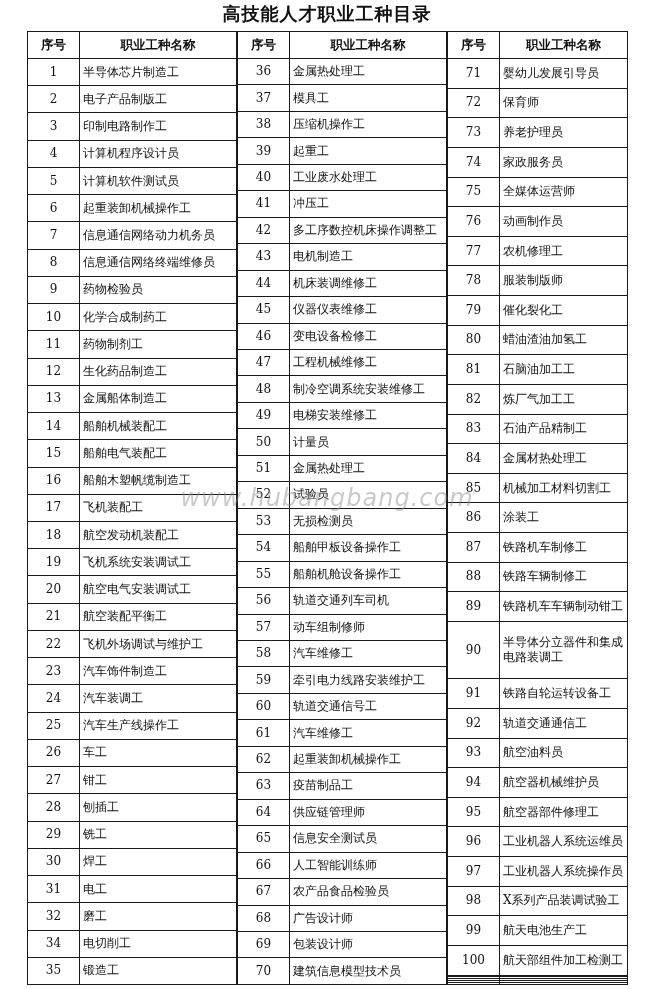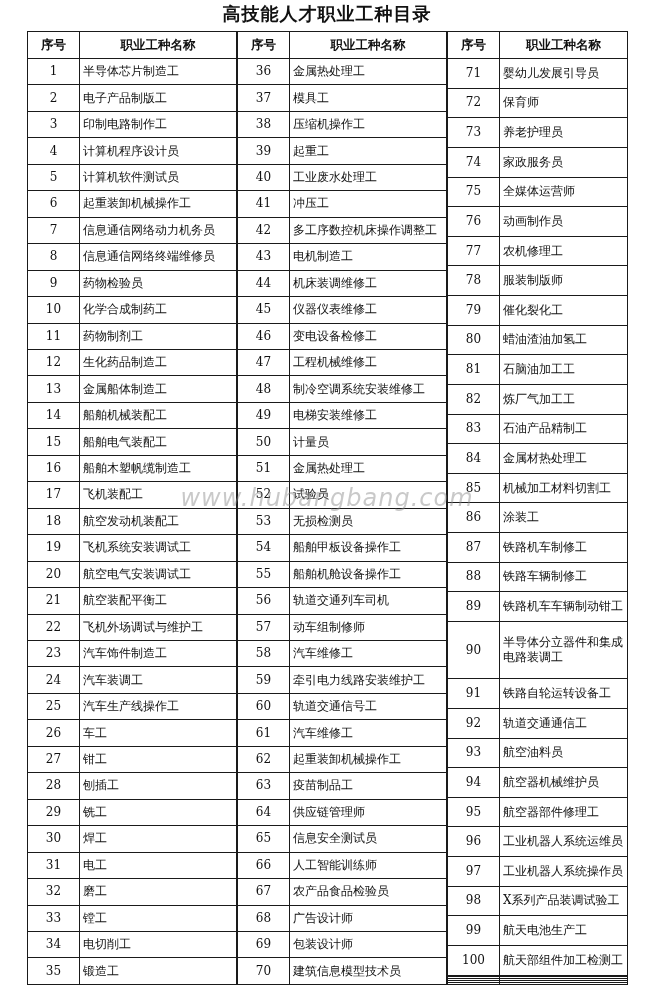--- a/index.html
+++ b/index.html
@@ -202,24 +202,20 @@
           </tr>
           <tr>
             <td class="num">31</td>
             <td class="name">电工</td>
           </tr>
           <tr>
             <td class="num">32</td>
             <td class="name">磨工</td>
           </tr>
           <tr>
-            <td class="num">33</td>
-            <td class="name">镗工</td>
-          </tr>
-          <tr>
             <td class="num">34</td>
             <td class="name">电切削工</td>
           </tr>
           <tr>
             <td class="num">35</td>
             <td class="name">锻造工</td>
           </tr>
         </tbody>
     </table>
 

